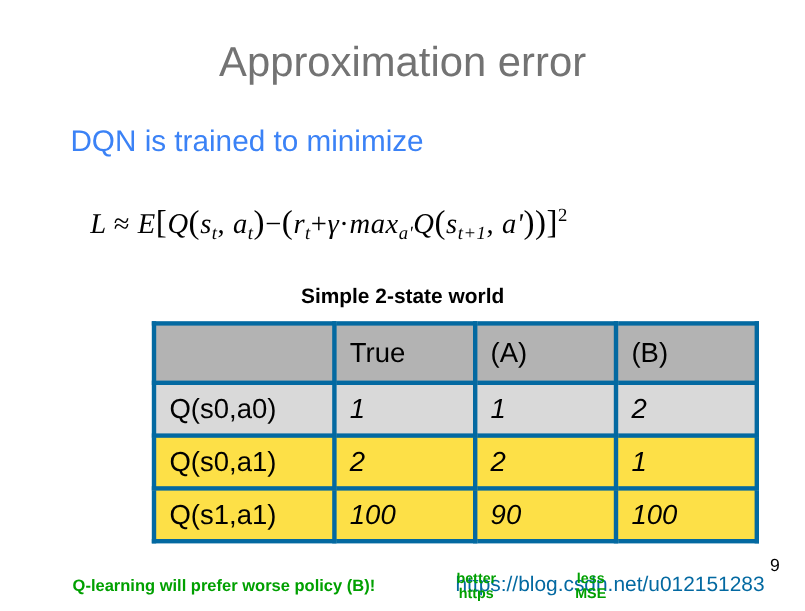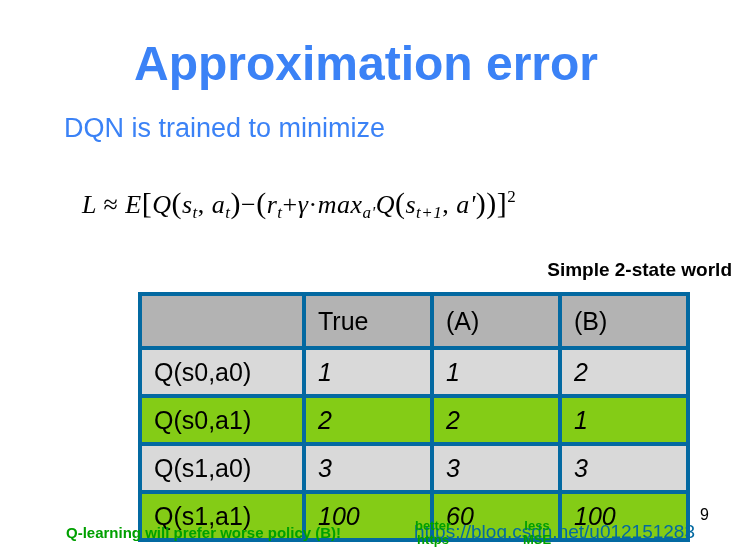--- a/index.html
+++ b/index.html
@@ -20,24 +20,24 @@
     width: 732px;
     height: 555px;
     background: #ffffff;
   }
   #title {
     position: absolute;
     left: 0;
     top: 36px;
     width: 732px;
     text-align: center;
-    font-size: 48px;
-    color: #3b82f6;
-    font-family: "Liberation Sans", sans-serif;
-    font-weight: bold;
+    font-size: 38px;
+    color: #737373;
+    font-family: "Liberation Sans", sans-serif;
+    font-weight: normal;
     letter-spacing: 0px;
   }
   #subtitle {
     position: absolute;
     left: 64px;
     top: 113px;
     font-size: 27px;
     color: #3b82f6;
     font-family: "Liberation Sans", sans-serif;
   }
@@ -72,21 +72,21 @@
     font-style: normal;
   }
   .prime {
     font-style: italic;
   }
   #tablecaption {
     position: absolute;
     left: 0;
     top: 259px;
     width: 732px;
-    text-align: right;
+    text-align: center;
     font-size: 19px;
     font-weight: bold;
     color: #000000;
     font-family: "Liberation Sans", sans-serif;
   }
   #qtable {
     position: absolute;
     left: 138px;
     top: 292px;
     border-collapse: collapse;
@@ -103,21 +103,21 @@
     vertical-align: middle;
   }
   #qtable tr.header td {
     background: #b3b3b3;
     height: 50px;
   }
   #qtable tr.odd td {
     background: #d9d9d9;
   }
   #qtable tr.even td {
-    background: #84cc16;
+    background: #fde047;
   }
   #qtable td.label {
     width: 148px;
     margin-top: 29px;
   }
   #qtable td.value {
     width: 112px;
     font-style: italic;
   }
   #footnote {
@@ -190,30 +190,24 @@
         <td class="value">1</td>
         <td class="value">1</td>
         <td class="value">2</td>
       </tr>
       <tr class="even">
         <td class="label">Q(s0,a1)</td>
         <td class="value">2</td>
         <td class="value">2</td>
         <td class="value">1</td>
       </tr>
-      <tr class="odd">
-        <td class="label">Q(s1,a0)</td>
-        <td class="value">3</td>
-        <td class="value">3</td>
-        <td class="value">3</td>
-      </tr>
       <tr class="even">
         <td class="label">Q(s1,a1)</td>
         <td class="value">100</td>
-        <td class="value">60</td>
+        <td class="value">90</td>
         <td class="value">100</td>
       </tr>
     </tbody>
   </table>
 
   <div id="watermark">https://blog.csdn.net/u012151283</div>
 
   <div id="footnote">Q-learning will prefer worse policy (B)!</div>
 
   <div class="greenlabel" id="label-better">

